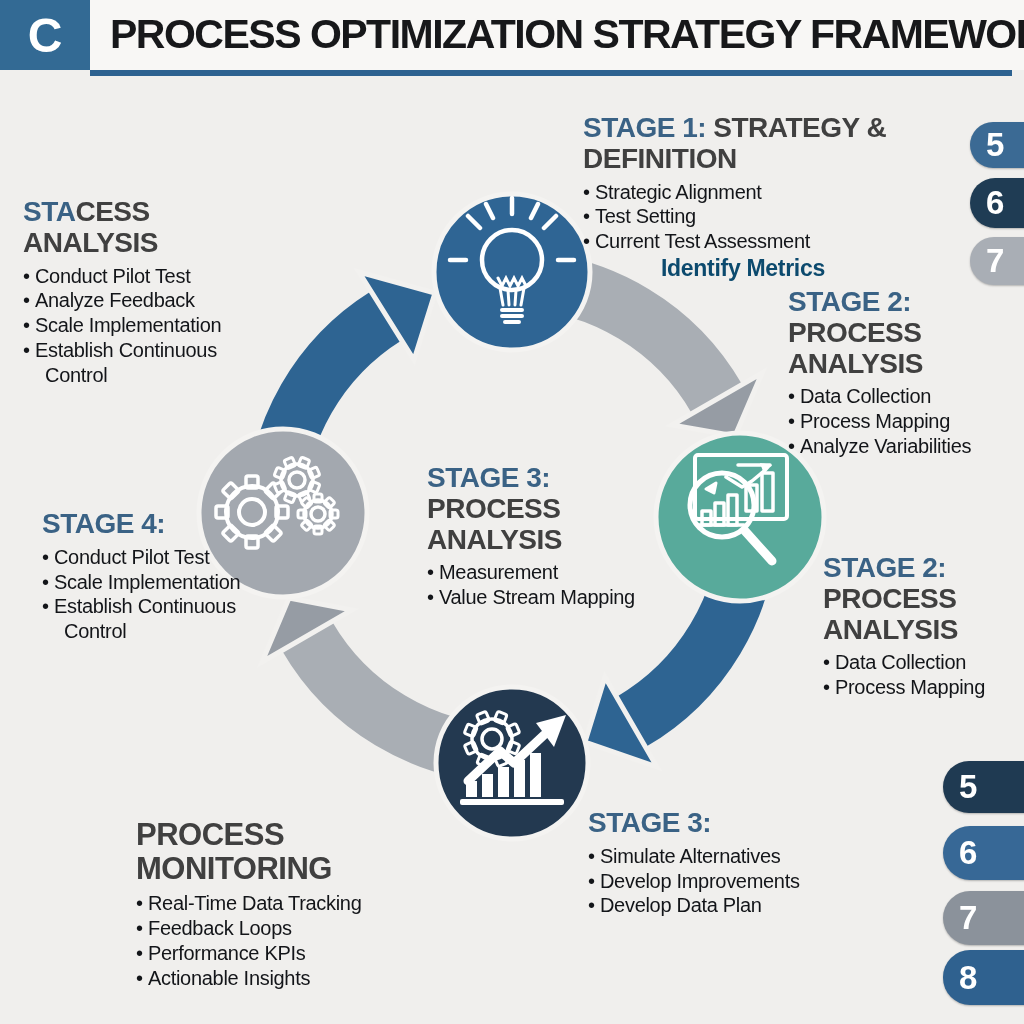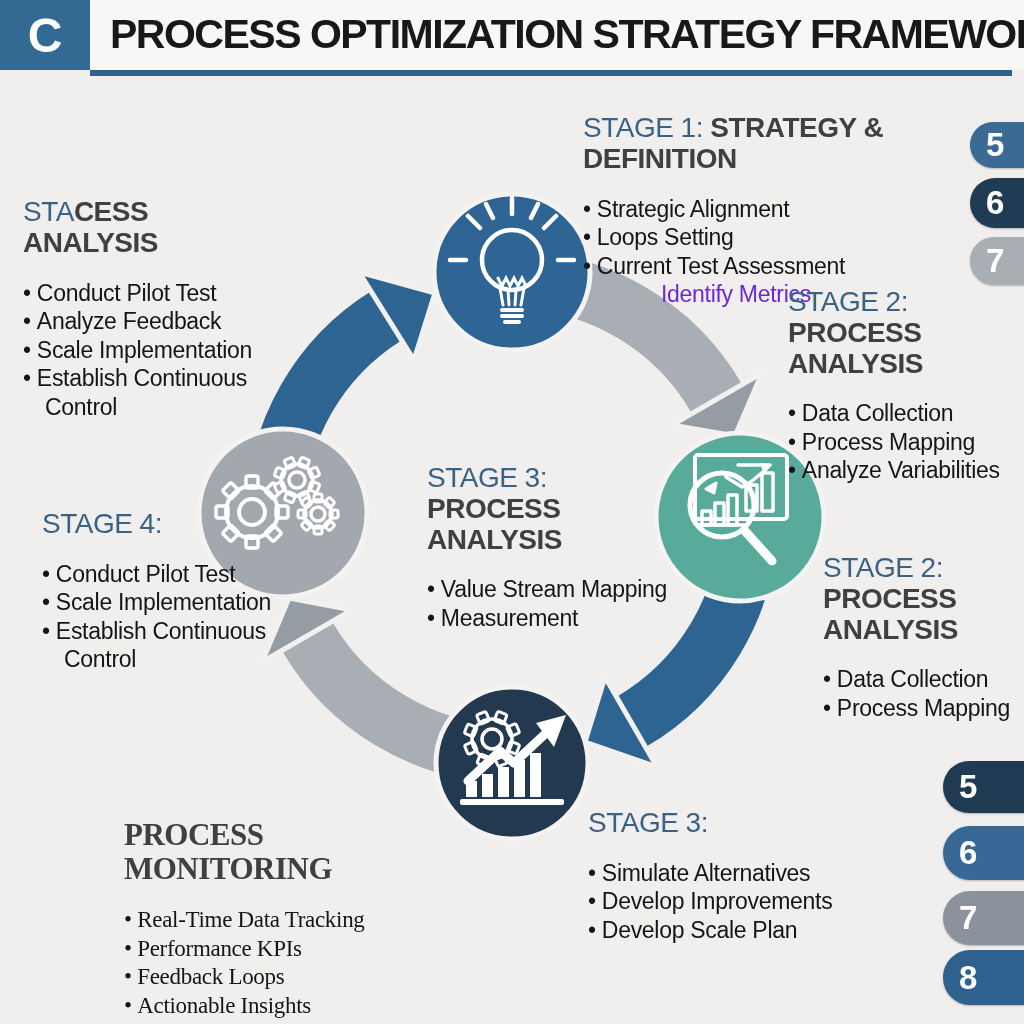--- a/index.html
+++ b/index.html
@@ -16,28 +16,28 @@
   .main-title { position:absolute; left:110px; top:11px; width:905px;
           font-size:41px; font-weight:bold; letter-spacing:-1.5px; color:#17181a; white-space:nowrap; }
   .header-rule { position:absolute; left:90px; top:70px; width:922px; height:6px; background:#2d6290; }
 
   
   .ring { position:absolute; left:0; top:0; z-index:1; }
 
   
   .block { position:absolute; z-index:2; }
   .hline { line-height:1.1; letter-spacing:-0.5px; }
-  .h-label { color:#3a6285; font-weight:normal; font-size:28px; }
+  .h-label { color:#3a6285; font-weight:bold; font-size:28px; }
   .h-dark  { color:#404040; font-weight:bold; font-size:28px; }
   .h-big   { font-size:31px; }
-  .bullets { margin:20px 0 0 0; padding:0; list-style:none;
-             font-size:23px; color:#131519; line-height:1.24; letter-spacing:-0.3px; }
+  .bullets { margin:5px 0 0 0; padding:0; list-style:none;
+             font-size:20px; color:#131519; line-height:1.24; letter-spacing:-0.3px; }
   .bullets li { padding-left:22px; text-indent:-22px; }
   .bullets li::before { content:"\2022\00a0"; }
-  .sub-item { font-size:23px; color:#6d28d9; letter-spacing:-0.3px; padding-left:78px; line-height:1.24; }
+  .sub-item { font-size:23px; color:#0c4a6e; letter-spacing:-0.3px; padding-left:78px; line-height:1.24;font-weight:bold; }
 
   
   .pill { position:absolute; z-index:3; border-radius:27px; color:#ffffff;
           font-weight:bold; font-size:33px; display:flex; align-items:center;
           padding-left:16px; box-shadow:0 1px 2px rgba(0,0,0,0.25); }
 </style>
 </head>
 <body>
 
 <div class="canvas">
@@ -162,21 +162,21 @@
         <polygon points="24,-40 54,-48 42,-16"></polygon>
       </g>
       <polyline points="-44,18 -12,-12 2,0 32,-28" fill="none" stroke="#ffffff" stroke-width="9" stroke-linecap="round" stroke-linejoin="round"></polyline>
     </g>
   </svg>
 
   <div class="block" style="left:583px; top:113px; width:400px;">
     <div class="hline"><span class="h-label">STAGE 1: </span><span class="h-dark">STRATEGY &amp; DEFINITION</span></div>
     <ul class="bullets">
       <li>Strategic Alignment</li>
-      <li>Loops Setting</li>
+      <li>Test Setting</li>
       <li>Current Test Assessment</li>
     </ul>
     <div class="sub-item">Identify Metrics</div>
   </div>
 
   <div class="block" style="left:23px; top:197px; width:258px;">
     <div class="hline"><span class="h-label">STA</span><span class="h-dark">CESS ANALYSIS</span></div>
     <ul class="bullets">
       <li>Conduct Pilot Test</li>
       <li>Analyze Feedback</li>
@@ -192,22 +192,22 @@
       <li>Data Collection</li>
       <li>Process Mapping</li>
       <li>Analyze Variabilities</li>
     </ul>
   </div>
 
   <div class="block" style="left:427px; top:463px; width:250px;">
     <div class="hline h-label">STAGE 3:</div>
     <div class="hline h-dark">PROCESS ANALYSIS</div>
     <ul class="bullets">
+      <li>Measurement</li>
       <li>Value Stream Mapping</li>
-      <li>Measurement</li>
     </ul>
   </div>
 
   <div class="block" style="left:42px; top:509px; width:245px;">
     <div class="hline h-label">STAGE 4:</div>
     <ul class="bullets">
       <li>Conduct Pilot Test</li>
       <li>Scale Implementation</li>
       <li>Establish Continuous Control</li>
     </ul>
@@ -215,36 +215,36 @@
 
   <div class="block" style="left:823px; top:553px; width:200px;">
     <div class="hline h-label">STAGE 2:</div>
     <div class="hline h-dark">PROCESS ANALYSIS</div>
     <ul class="bullets">
       <li>Data Collection</li>
       <li>Process Mapping</li>
     </ul>
   </div>
 
-  <div class="block" style="left:124px; top:818px; width:340px;font-family:Liberation Serif, serif;">
+  <div class="block" style="left:136px; top:818px; width:340px;">
     <div class="hline h-dark h-big">PROCESS MONITORING</div>
     <ul class="bullets">
       <li>Real-Time Data Tracking</li>
+      <li>Feedback Loops</li>
       <li>Performance KPIs</li>
-      <li>Feedback Loops</li>
       <li>Actionable Insights</li>
     </ul>
   </div>
 
   <div class="block" style="left:588px; top:808px; width:340px;">
     <div class="hline h-label">STAGE 3:</div>
     <ul class="bullets">
       <li>Simulate Alternatives</li>
       <li>Develop Improvements</li>
-      <li>Develop Scale Plan</li>
+      <li>Develop Data Plan</li>
     </ul>
   </div>
 
   <div class="pill" style="left:970px; top:122px; width:75px; height:46px; background:#3b6a94;">
       <span>5</span>
     </div>
   <div class="pill" style="left:970px; top:178px; width:75px; height:50px; background:#1f3c54;">
       <span>6</span>
     </div>
   <div class="pill" style="left:970px; top:237px; width:75px; height:48px; background:#a9aeb5;">

